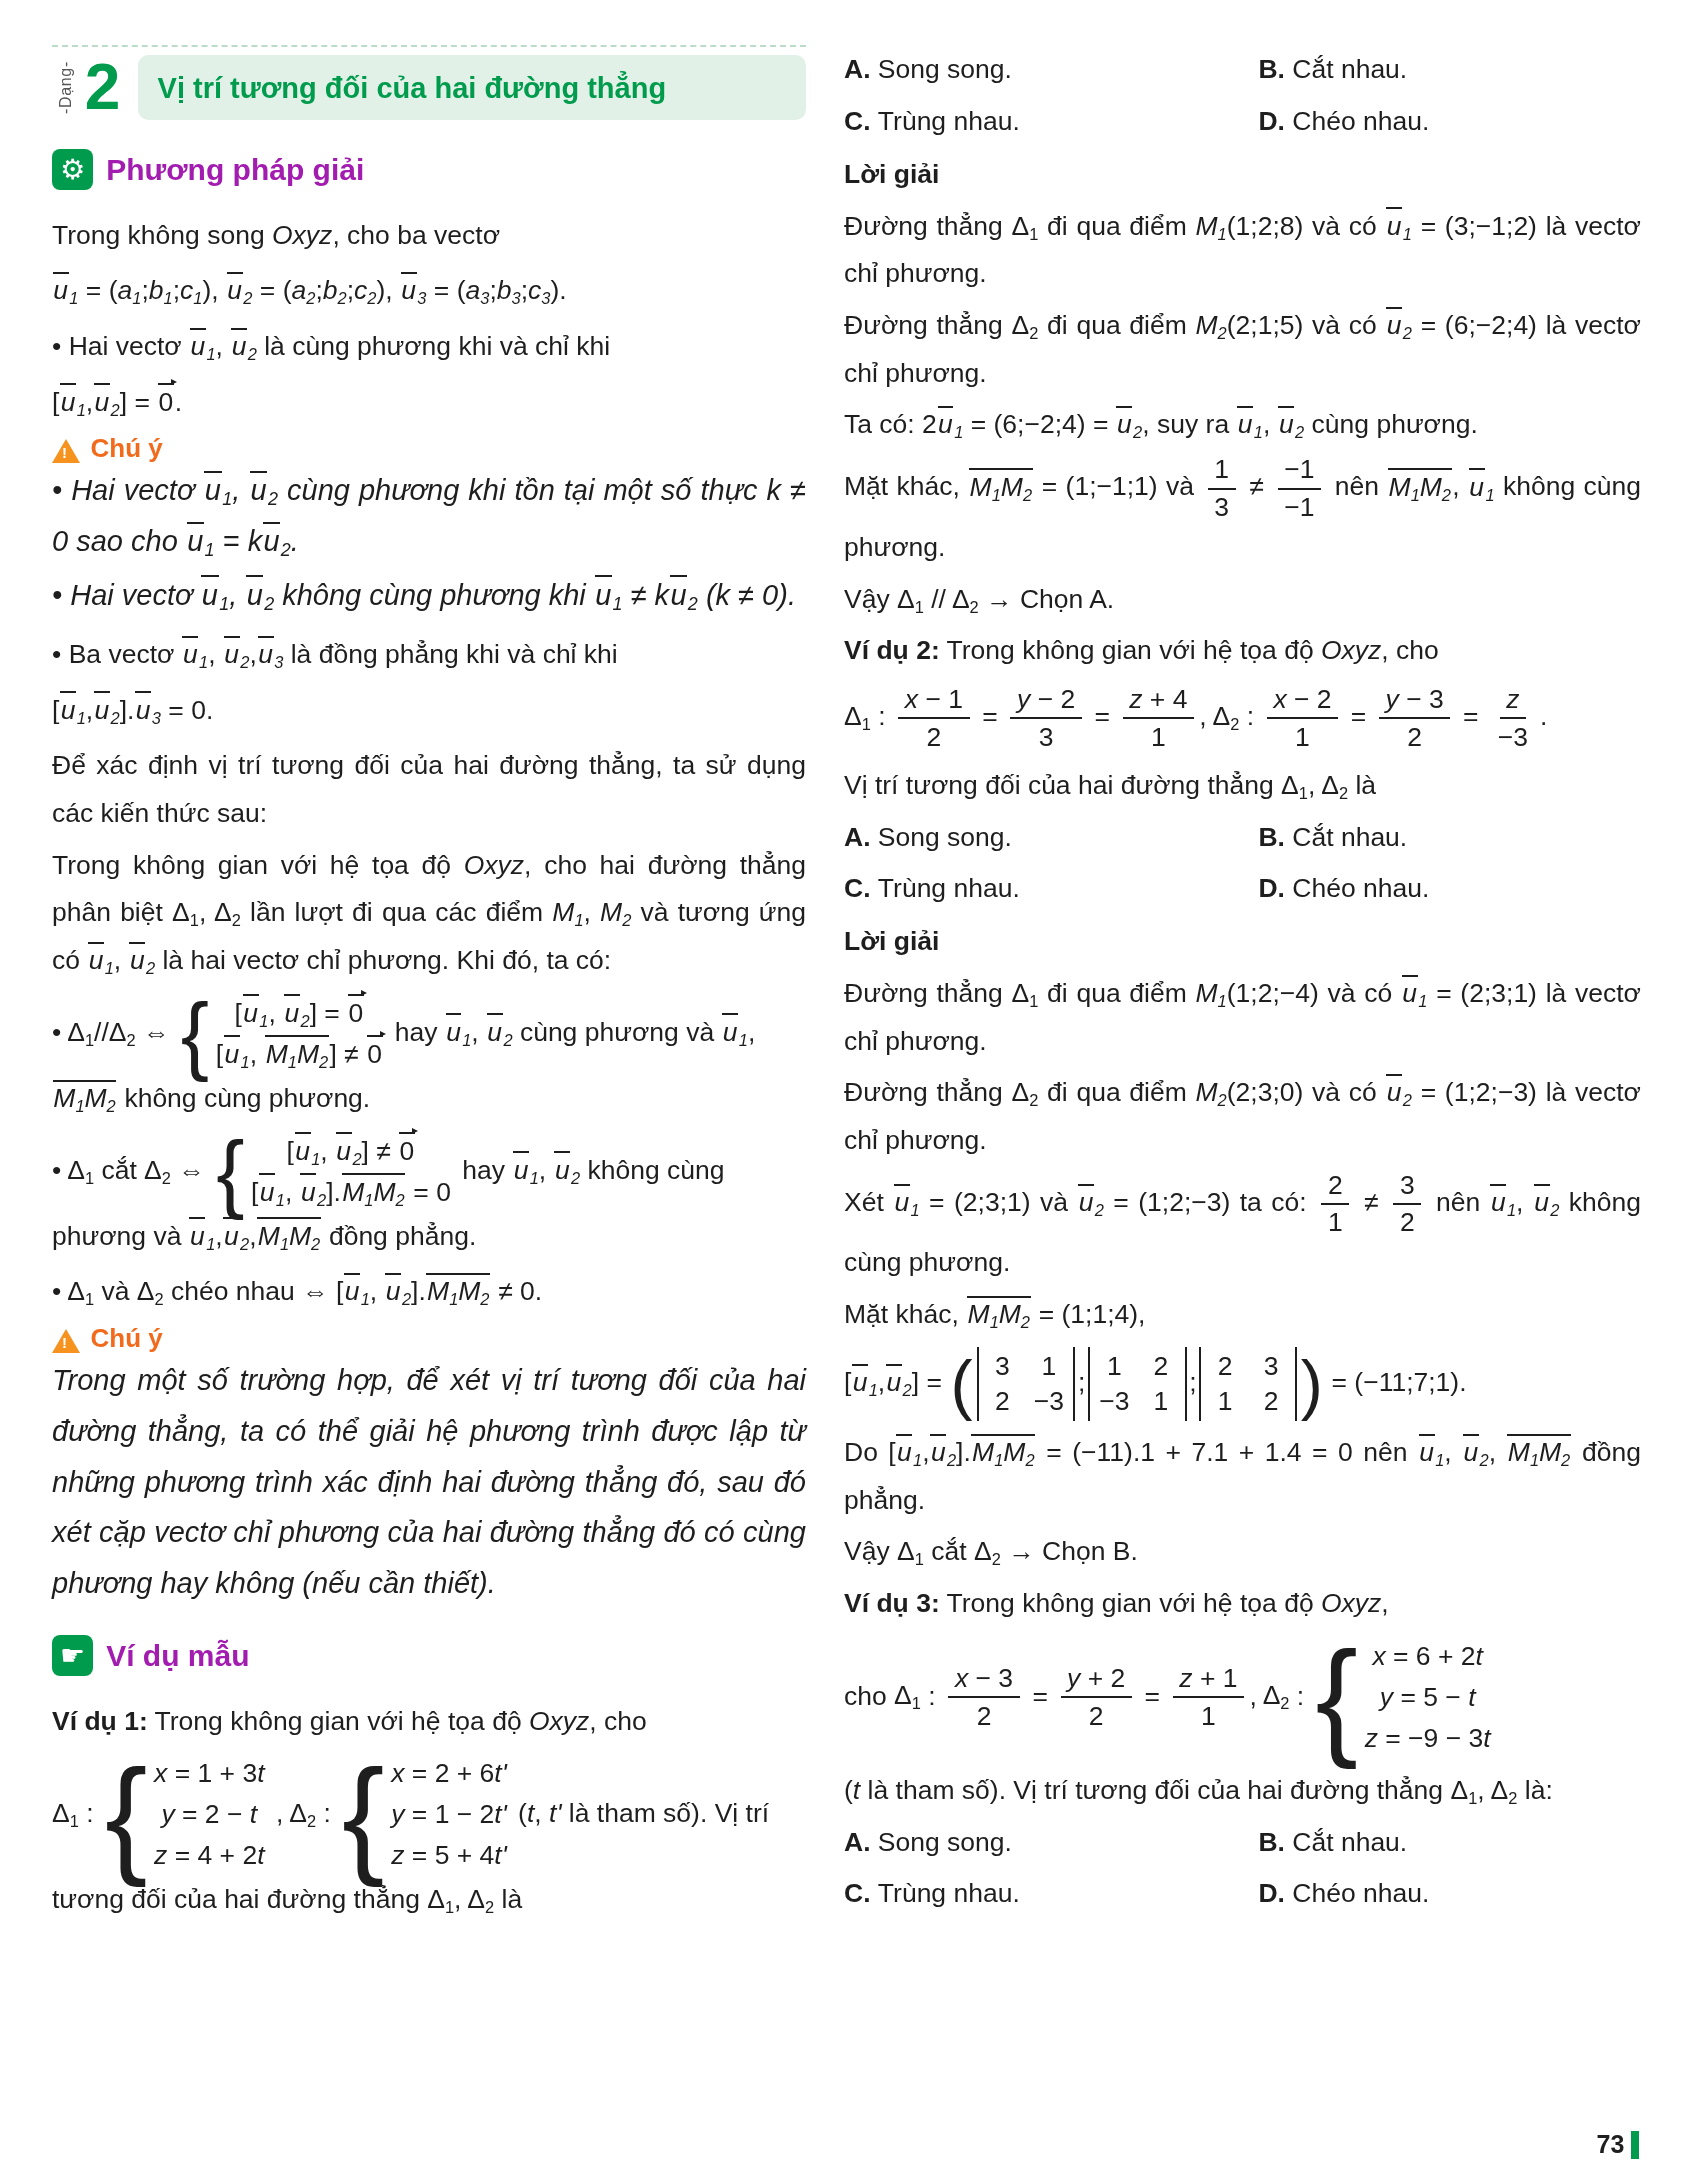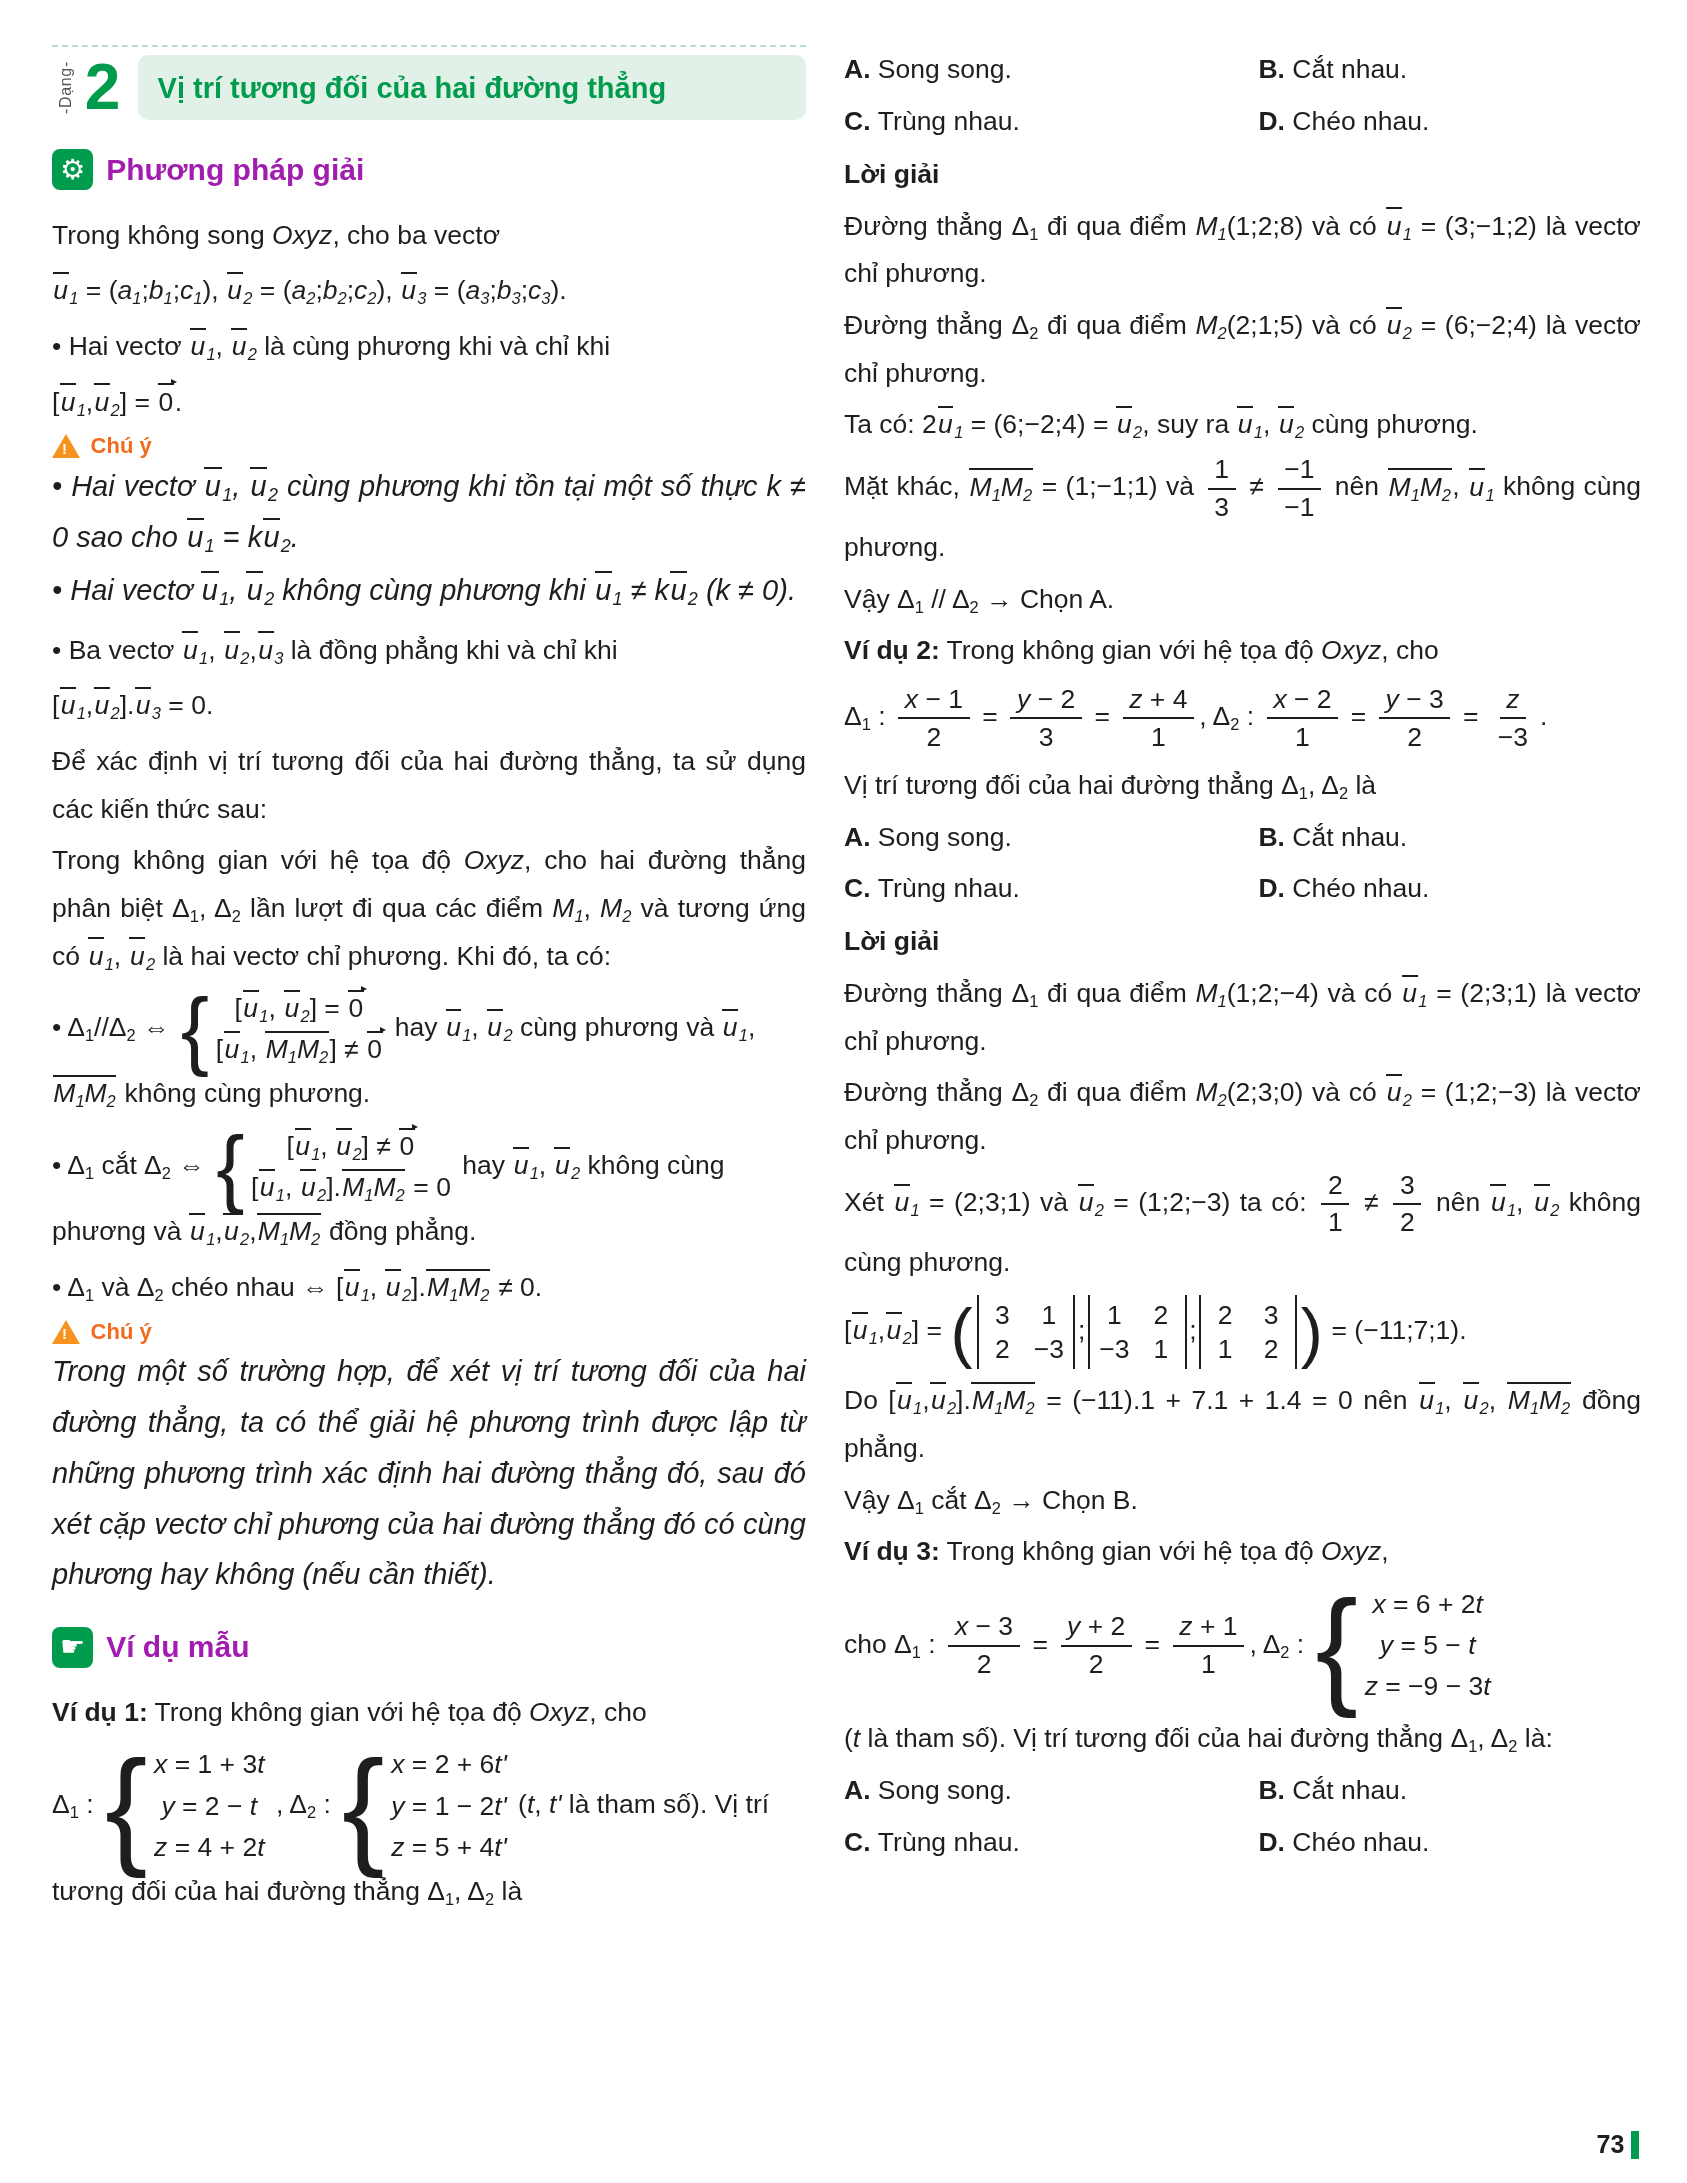--- a/index.html
+++ b/index.html
@@ -33,21 +33,21 @@
   .formula{margin:8px 0;text-align:left;}
   .subhead{font-weight:bold;margin:5.3px 0 4px;}
 
   
   .options{display:grid;grid-template-columns:52% 48%;row-gap:4px;margin:1.3px 0 5.3px;}
   .opt-key{font-weight:bold;}
 
   
   .note{margin:8px 0 10.6px;}
   .note-label-row{display:flex;align-items:flex-end;gap:10.6px;margin-bottom:2.6px;}
-  .note-label{color:#f26b1d;font-weight:bold;font-size:22px;line-height:1.1;}
+  .note-label{color:#f26b1d;font-weight:bold;font-size:26px;line-height:1.1;}
   .warn{position:relative;display:inline-block;width:0;height:0;
         border-left:14px solid transparent;border-right:14px solid transparent;
         border-bottom:24px solid #f6921e;}
   .warn-ex{position:absolute;left:-4px;top:6.6px;color:#fff;font-weight:bold;
         font-size:15px;line-height:1;}
   .note-para{font-style:italic;font-size:29px;line-height:1.75;text-align:justify;margin:2.6px 0;}
 
   
   .it{font-style:italic;}
   .bd{font-weight:bold;}
@@ -206,20 +206,21 @@
         <div class="subhead">Lời giải</div>
         <div class="para"><span class="txt">Đường thẳng </span><span class="seg">Δ<sub>1</sub></span><span class="txt"> đi qua điểm </span><span class="seg it">M<sub>1</sub></span><span class="txt">(1;2;−4) và có </span><span class="seg it"><span class="vec">u</span><sub>1</sub></span><span class="txt"> = (2;3;1) là vectơ chỉ phương.</span></div>
         <div class="para"><span class="txt">Đường thẳng </span><span class="seg">Δ<sub>2</sub></span><span class="txt"> đi qua điểm </span><span class="seg it">M<sub>2</sub></span><span class="txt">(2;3;0) và có </span><span class="seg it"><span class="vec">u</span><sub>2</sub></span><span class="txt"> = (1;2;−3) là vectơ chỉ phương.</span></div>
         <div class="para"><span class="txt">Xét </span><span class="seg it"><span class="vec">u</span><sub>1</sub></span><span class="txt"> = (2;3;1) và </span><span class="seg it"><span class="vec">u</span><sub>2</sub></span><span class="txt"> = (1;2;−3) ta có: </span><span class="frac">
             <span class="fnum"><span class="txt">2</span></span>
             <span class="fden"><span class="txt">1</span></span>
           </span><span class="txt"> ≠ </span><span class="frac">
             <span class="fnum"><span class="txt">3</span></span>
             <span class="fden"><span class="txt">2</span></span>
           </span><span class="txt"> nên </span><span class="seg it"><span class="vec">u</span><sub>1</sub></span><span class="txt">, </span><span class="seg it"><span class="vec">u</span><sub>2</sub></span><span class="txt"> không cùng phương.</span></div>
+        <div class="para"><span class="txt">Mặt khác, </span><span class="seg"><span class="vec"><span class="seg it">M<sub>1</sub></span><span class="seg it">M<sub>2</sub></span></span></span><span class="txt"> = (1;1;4),</span></div>
         <div class="formula"><span class="txt">[</span><span class="seg it"><span class="vec">u</span><sub>1</sub></span><span class="txt">,</span><span class="seg it"><span class="vec">u</span><sub>2</sub></span><span class="txt">] = </span><span class="bigd">(</span><span class="det">
             <span class="det-cell">3</span>
             <span class="det-cell">1</span>
             <span class="det-cell">2</span>
             <span class="det-cell">−3</span>
           </span><span class="txt">;</span><span class="det">
             <span class="det-cell">1</span>
             <span class="det-cell">2</span>
             <span class="det-cell">−3</span>
             <span class="det-cell">1</span>

